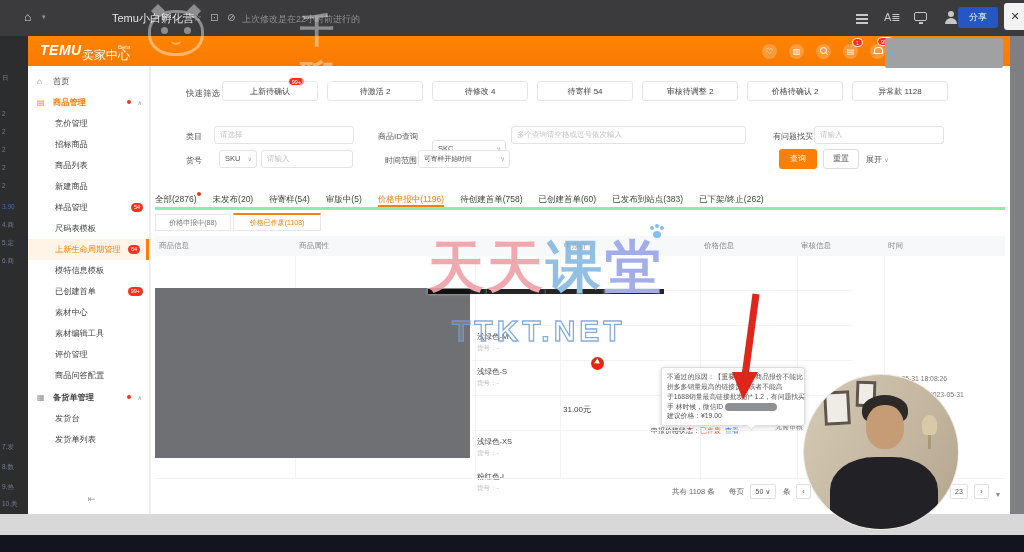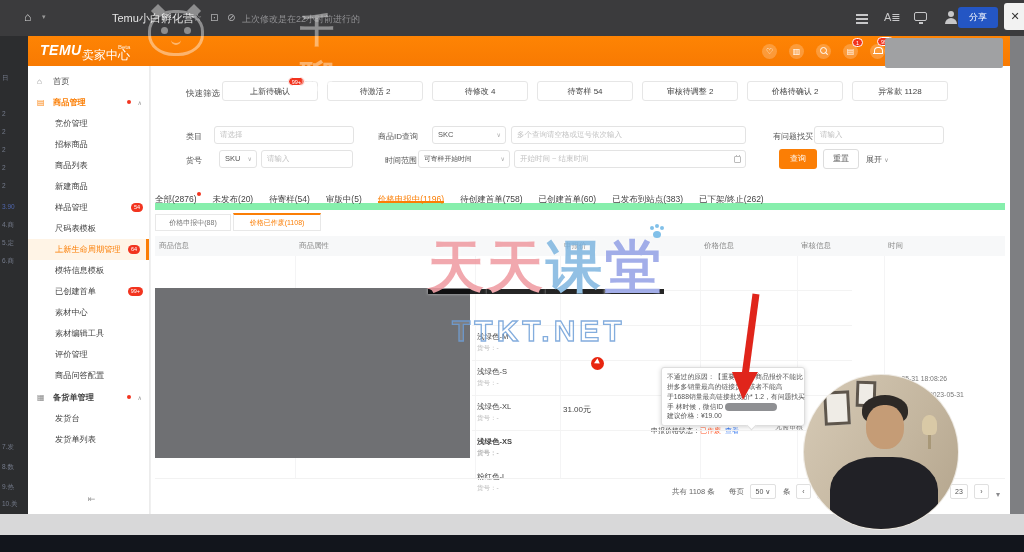--- a/index.html
+++ b/index.html
@@ -76,21 +76,21 @@
   .sel{color:#555;}
   .sel .v{color:#555;}
   .sel .c{position:absolute;right:4px;top:0;color:#aaa;font-size:6px;line-height:16px;}
   .cal{position:absolute;right:4px;top:5px;width:7px;height:7px;border:1px solid #bbb;border-radius:1px;}
   .cal:before{content:"";position:absolute;left:1px;top:-2px;width:1px;height:2px;background:#bbb;box-shadow:3px 0 0 #bbb;}
   .btn-search{position:absolute;left:779px;top:149px;width:38px;height:20px;background:#fb7e05;border-radius:3px;color:#fff;font-size:8px;text-align:center;line-height:20px;}
   .btn-reset{position:absolute;left:823px;top:149px;width:36px;height:20px;background:#fff;border:1px solid #ddd;border-radius:3px;color:#555;font-size:8px;text-align:center;line-height:18px;}
   .expand{position:absolute;left:866px;top:154px;font-size:8px;color:#555;}
   .expand .c{color:#999;font-size:6px;}
 
-  .tabs{position:absolute;left:155px;top:190px;width:850px;height:20px;display:flex;gap:16px;border-bottom:7px solid #86efac;}
+  .tabs{position:absolute;left:155px;top:190px;width:850px;height:20px;display:flex;gap:16px;border-bottom:3px solid #86efac;}
   .tab{position:relative;font-size:8.5px;color:#444;line-height:18px;white-space:nowrap;}
   .tab.active{color:#fb7e05;border-bottom:2px solid #fb7e05;}
   .tab .dot{position:absolute;right:-4px;top:2px;width:4px;height:4px;border-radius:50%;background:#f2341f;}
 
   .subtab{position:absolute;background:#fff;border:1px solid #e8e8e8;font-size:7px;text-align:center;}
   .subtab1{left:155px;top:214px;width:76px;height:17px;color:#777;line-height:16px;}
   .subtab2{left:233px;top:213px;width:88px;height:18px;color:#fb7e05;border-top:2px solid #fb7e05;line-height:15px;}
 
   .thead{position:absolute;left:155px;top:236px;width:850px;height:20px;background:#f7f8f9;display:flex;}
   .th{font-size:7.5px;color:#888;line-height:20px;padding-left:4px;white-space:nowrap;overflow:hidden;}
@@ -296,31 +296,30 @@
       <div class="qbtn">待修改 4</div>
       <div class="qbtn">待寄样 54</div>
       <div class="qbtn">审核待调整 2</div>
       <div class="qbtn">价格待确认 2</div>
       <div class="qbtn">异常款 1128</div>
     </div>
 
   <span class="f-label" style="left:186px;top:131px">类目</span>
   <div class="inp" style="left:214px;top:126px;width:140px">请选择</div>
   <span class="f-label" style="left:378px;top:131px">商品ID查询</span>
-  <div class="inp sel" style="left:432px;top:126px;width:74px"><span class="v">SKC</span><span class="c">∨</span></div>
+  <div class="inp sel" style="left:432px;top:140px;width:74px"><span class="v">SKC</span><span class="c">∨</span></div>
   <div class="inp" style="left:511px;top:126px;width:235px">多个查询请空格或逗号依次输入</div>
   <span class="f-label" style="left:773px;top:131px">有问题找买</span>
   <div class="inp" style="left:814px;top:126px;width:130px">请输入</div>
 
   <span class="f-label" style="left:186px;top:155px">货号</span>
   <div class="inp sel" style="left:219px;top:150px;width:38px"><span class="v">SKU</span><span class="c">∨</span></div>
   <div class="inp" style="left:261px;top:150px;width:92px">请输入</div>
   <span class="f-label" style="left:385px;top:155px">时间范围</span>
   <div class="inp sel" style="left:418px;top:150px;width:92px;font-size:6.8px"><span class="v">可寄样开始时间</span><span class="c">∨</span></div>
-  <div class="inp" style="left:514px;top:150px;width:232px"><span>开始时间  ~  结束时间</span><span class="cal"></span></div>
   <div class="btn-search">查询</div>
   <div class="btn-reset">重置</div>
   <span class="expand"><span>展开</span> <span class="c">∨</span></span>
 
   <div class="tabs" id="tabs">
       <div class="tab">全部(2876)<div class="dot"></div></div>
       <div class="tab">未发布(20)</div>
       <div class="tab">待寄样(54)</div>
       <div class="tab">审版中(5)</div>
       <div class="tab active">价格申报中(1196)</div>
@@ -368,26 +367,22 @@
   <div class="sku" style="top: 36px;">
         <div class="n">浅绿色-M</div>
         <div class="g">货号：-</div>
       </div>
       <div class="hline" style="top: 34px;"></div>
       <div class="sku" style="top: 71px;">
         <div class="n">浅绿色-S</div>
         <div class="g">货号：-</div>
       </div>
       <div class="hline" style="top: 69px;"></div>
-      <div class="sku" style="top: 106px;">
-        <div class="n">浅绿色-XL</div>
-        <div class="g">货号：-</div>
-      </div>
       <div class="hline" style="top: 104px;"></div>
-      <div class="sku" style="top: 141px; font-weight: bold;">
+      <div class="sku" style="top: 141px;">
         <div class="n">浅绿色-XS</div>
         <div class="g">货号：-</div>
       </div>
       <div class="hline" style="top: 139px;"></div>
       <div class="sku" style="top: 176px;">
         <div class="n">粉红色-L</div>
         <div class="g">货号：-</div>
       </div>
       <div class="hline" style="top: 174px;"></div>
     </div>

